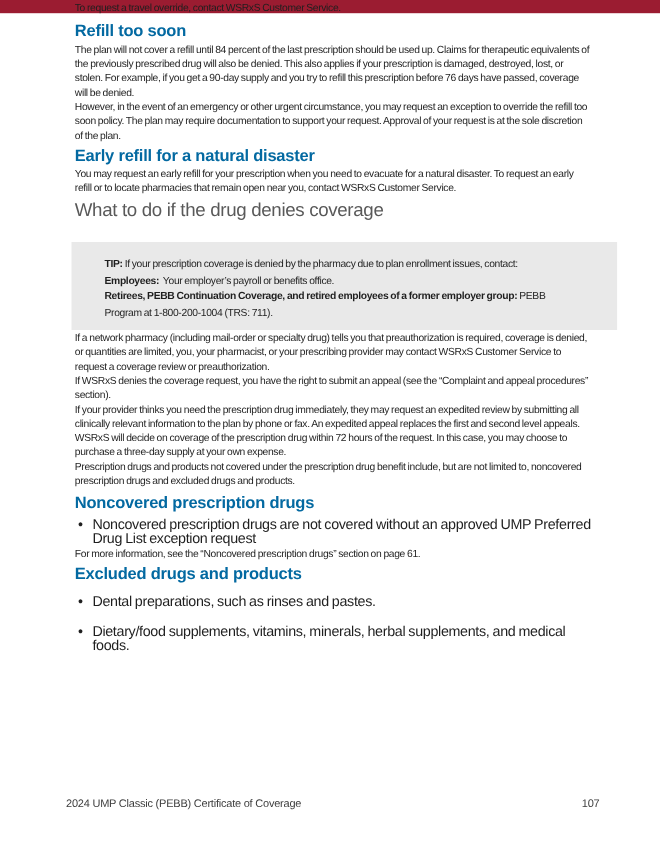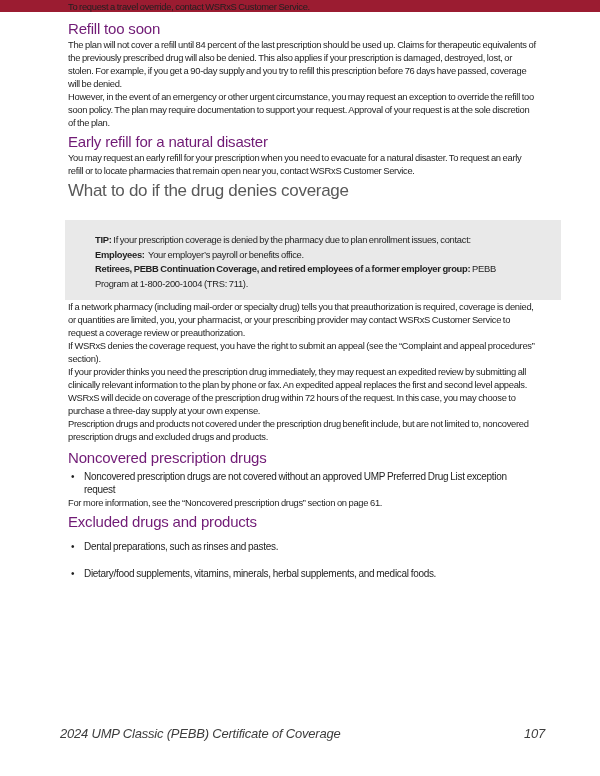--- a/index.html
+++ b/index.html
@@ -4,21 +4,21 @@
 <style>
   html,body{margin:0;padding:0;}
   body{
     width:600px;height:776px;background:#ffffff;position:relative;overflow:hidden;
     font-family:"Liberation Sans","DejaVu Sans",sans-serif;color:#1f1f1f;
   }
   .top-bar{position:absolute;top:0;left:0;width:600px;height:12px;background:#9b1c31;}
   .content{position:absolute;top:0;left:68px;width:470px;}
   p.body{font-size:9.4px;line-height:13px;letter-spacing:-0.3px;word-spacing:-0.5px;margin:0;}
   h1{font-size:17px;line-height:24px;font-weight:400;color:#595959;letter-spacing:-0.3px;margin:0;}
-  h2{font-size:15px;line-height:19px;font-weight:400;color:#701a75;letter-spacing:-0.2px;margin:0;}
+  h2{font-size:15px;line-height:19px;font-weight:700;color:#0369a1;letter-spacing:-0.2px;margin:0;}
   .mt-h2a{margin-top:6px;}
   .mt-p1{margin-top:5px;}
   .mt-p2{margin-top:3px;}
   .mt-h2b{margin-top:3px;}
   .mt-p3{margin-top:4px;}
   .mt-h1a{margin-top:2px;}
   .tipbox{
     margin:17px 0 0 -3px;width:496px;box-sizing:border-box;background:#e9e9e9;
     padding:13px 30px 9px 30px;
   }
@@ -28,28 +28,28 @@
   .mt-p5{margin-top:12.5px;}
   .mt-p6{margin-top:9px;}
   .mt-p7{margin-top:9px;}
   .mt-h1b{margin-top:0;}
   .mt-p8{margin-top:6px;}
   .mt-h2c{margin-top:5px;}
   .mt-h2d{margin-top:3px;}
   ul.blist{list-style:none;margin:0;padding:0;}
   ul.blist.mt-ul1{margin-top:3px;}
   ul.blist.mt-ul2{margin-top:9px;}
-  ul.blist li{position:relative;padding-left:16px;font-size:10px;line-height:13px;
+  ul.blist li{position:relative;padding-left:16px;font-size:13px;line-height:13px;
     letter-spacing:-0.3px;word-spacing:-0.5px;}
   ul.blist li + li{margin-top:14px;}
   ul.blist li::before{content:"\2022";position:absolute;left:3px;top:0;color:#1f1f1f;}
   .mt-p9{margin-top:4px;}
   .footer{
     position:absolute;top:726px;left:60px;right:55px;display:flex;
-    justify-content:space-between;font-style:italic;font-size:13px;
+    justify-content:space-between;font-size:10px;
     letter-spacing:-0.2px;color:#3d3d3d;
   }
 </style>
 </head>
 <body>
 
 <div class="top-bar"></div>
 
 <div class="content">
 

